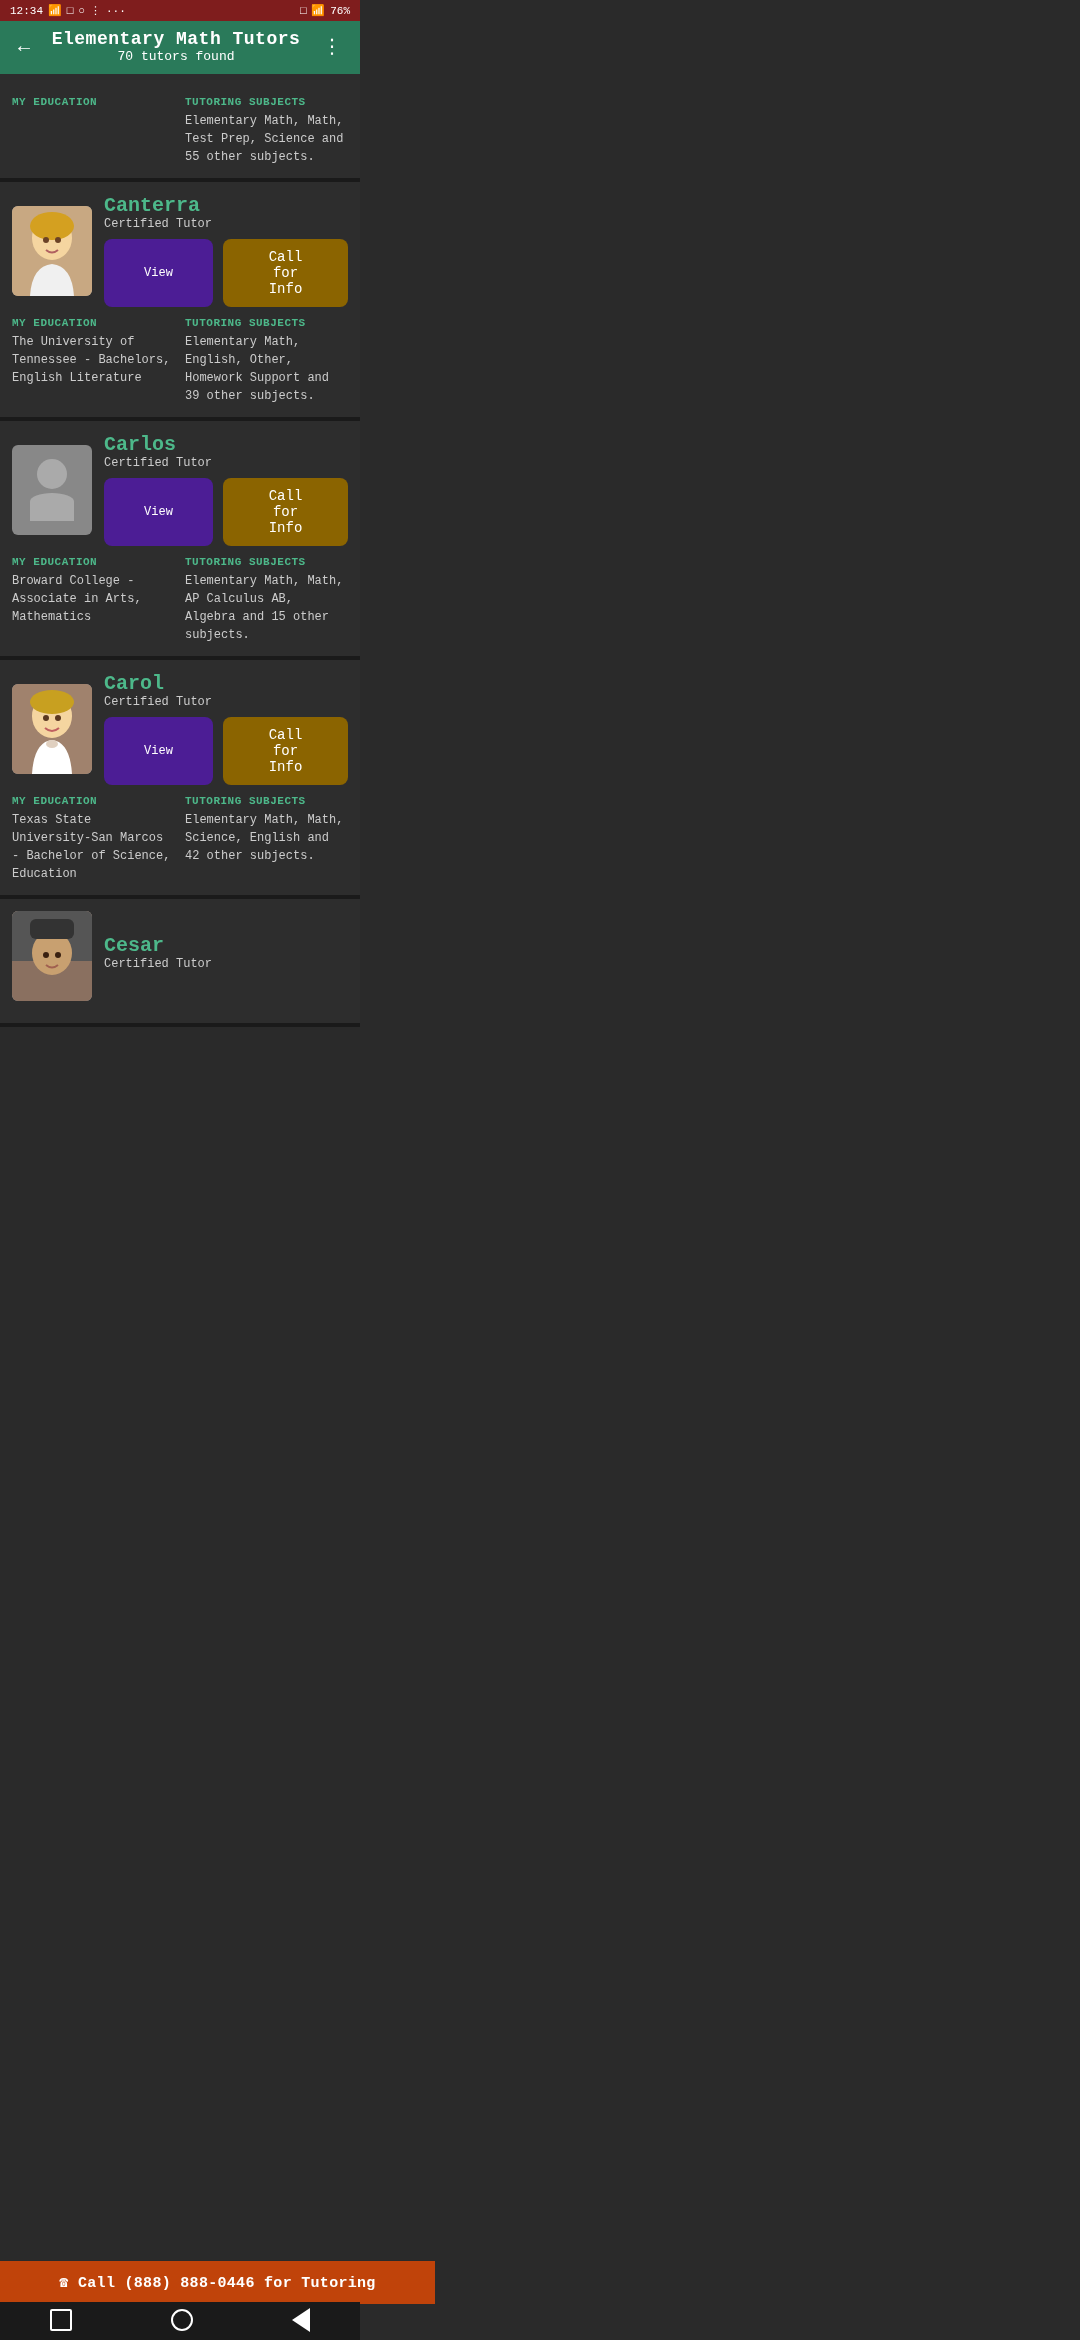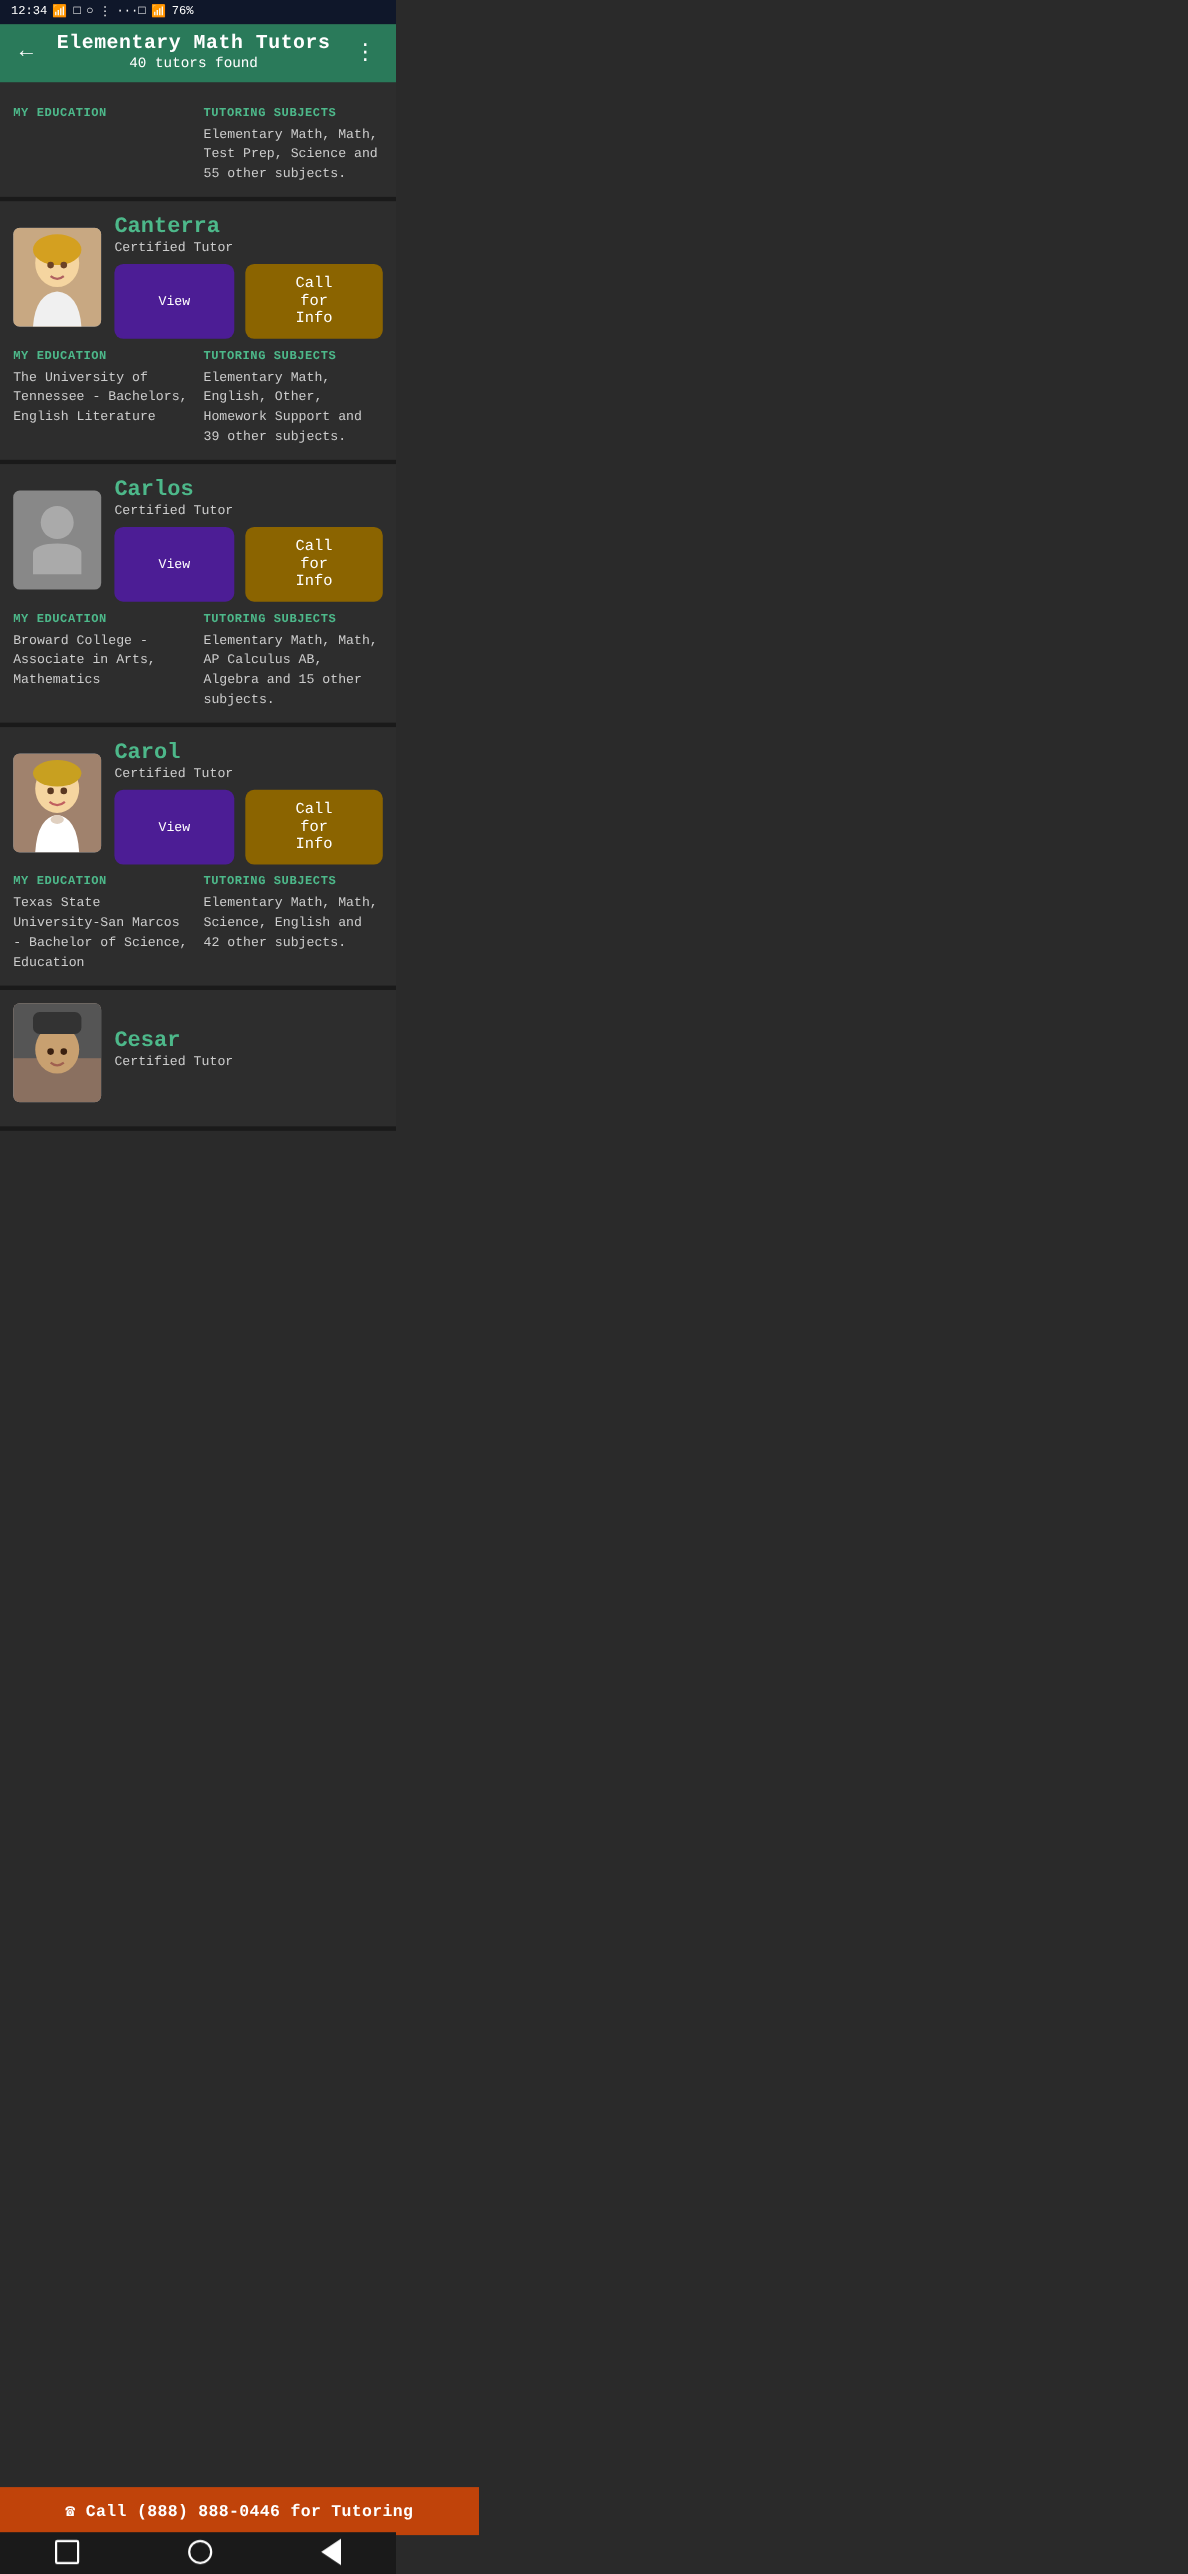--- a/index.html
+++ b/index.html
@@ -9,22 +9,23 @@
       width: 360px;
       min-height: 780px;
       background: #2a2a2a;
       font-family: 'Courier New', Courier, monospace;
       color: #fff;
       overflow-x: hidden;
     }
 
     
     .status-bar {
-      background: #0f172a;
-      display: flex;
+      background: #7f1d1d;
+      display: flex;
+      justify-content: space-between;
       align-items: center;
       padding: 4px 10px;
       font-size: 11px;
       color: #fff;
     }
     .status-left { display: flex; align-items: center; gap: 5px; }
     .status-right { display: flex; align-items: center; gap: 5px; }
 
     
     .header {
@@ -236,21 +237,21 @@
     <span>□</span>
     <span>📶</span>
     <span><span>76</span>%</span>
   </div>
 </div>
 
 <div class="header">
   <div class="back-btn">←</div>
   <div class="header-center">
     <div class="header-title">Elementary Math Tutors</div>
-    <div class="header-subtitle">40 tutors found</div>
+    <div class="header-subtitle">70 tutors found</div>
   </div>
   <div class="more-btn">⋮</div>
 </div>
 
 <div class="page-content">
 
   <div class="partial-card">
     <div class="details-row">
       <div class="detail-col">
         <div class="detail-heading">MY EDUCATION</div>

